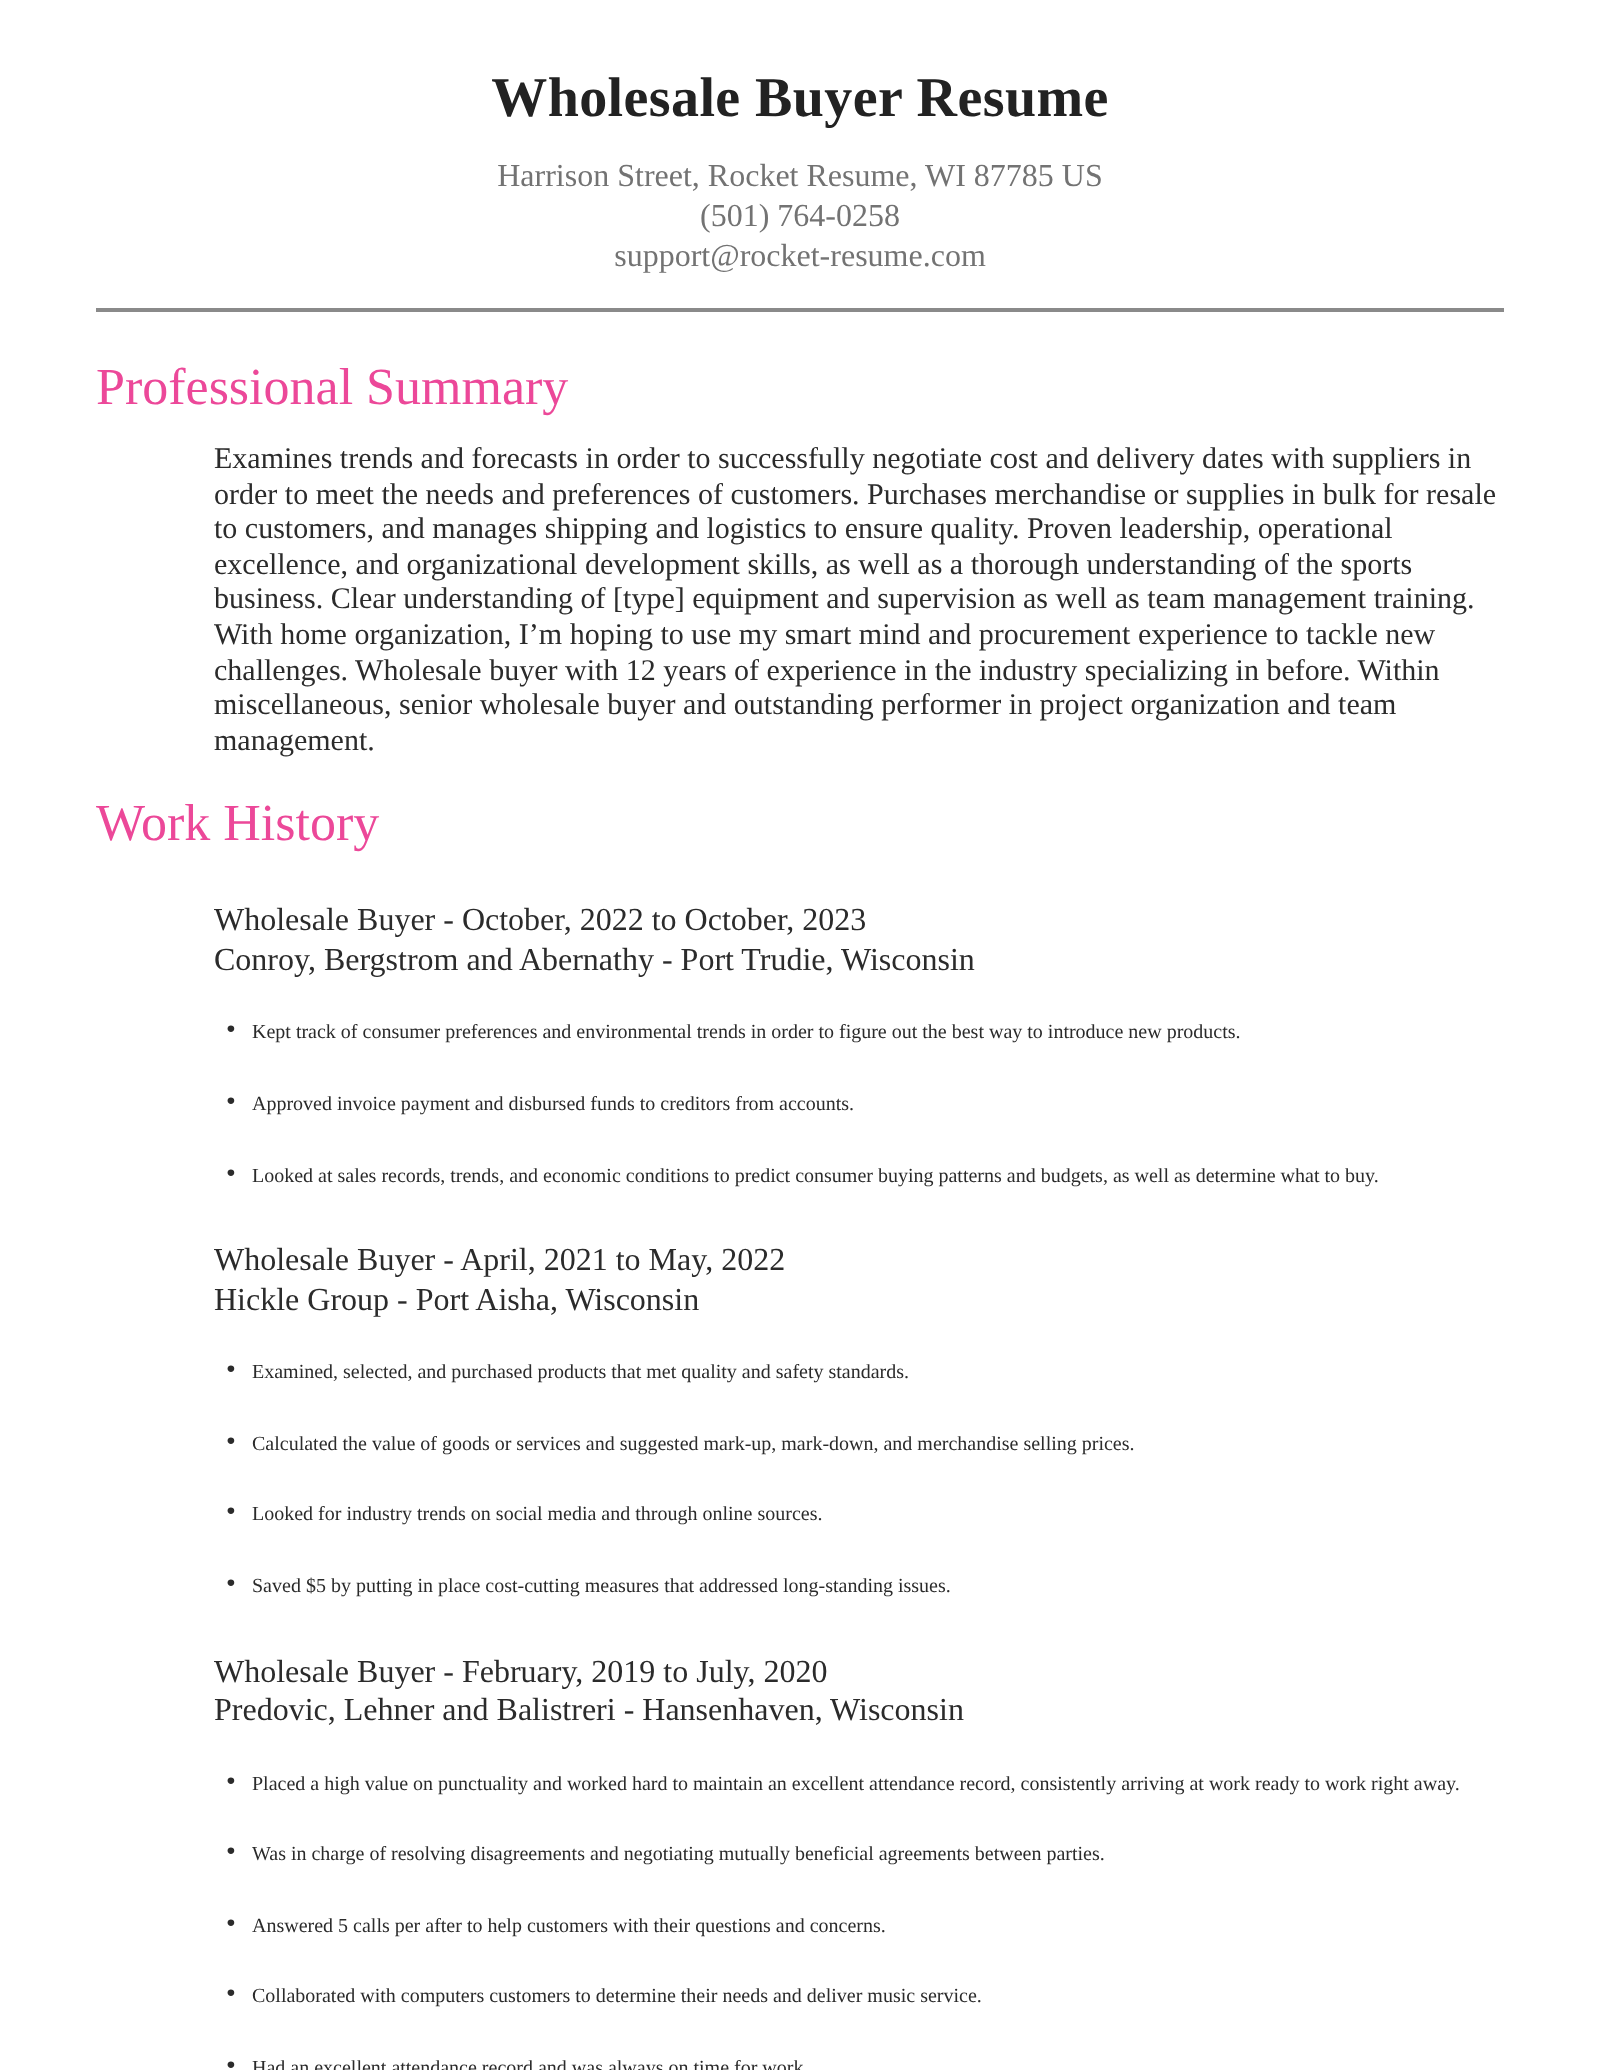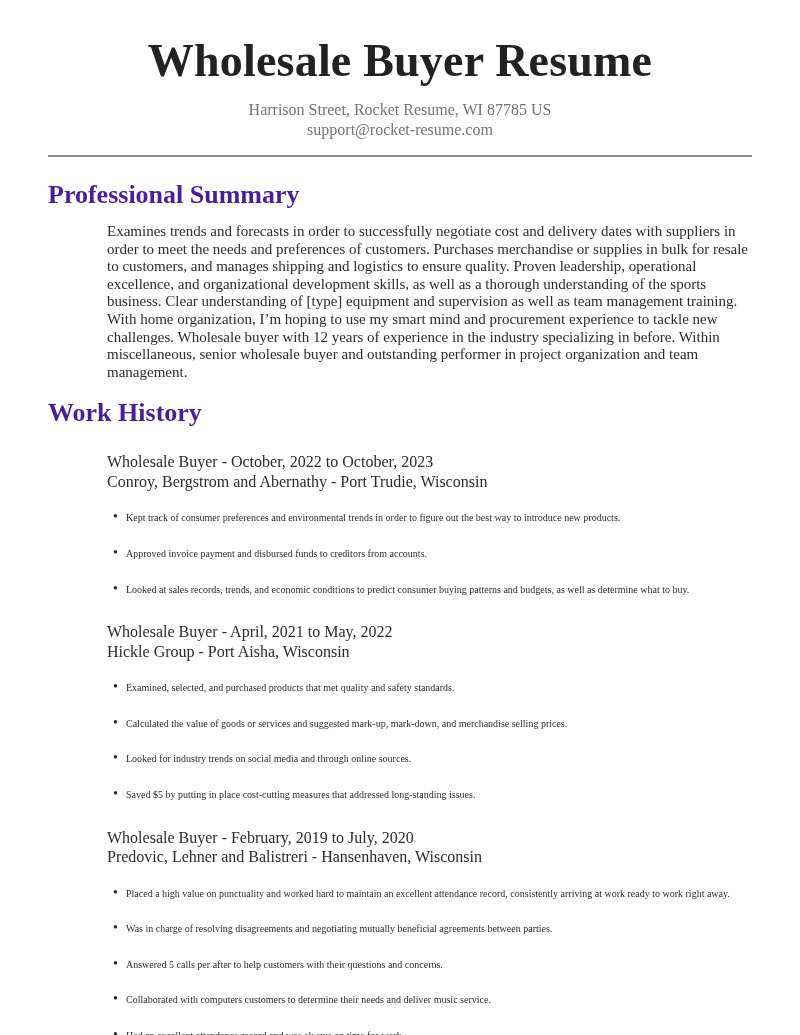--- a/index.html
+++ b/index.html
@@ -12,42 +12,42 @@
     overflow: hidden;
     font-family: "Liberation Serif", "DejaVu Serif", serif;
     color: #2b2b2b;
     -webkit-font-smoothing: antialiased;
   }
   .page { padding: 34px 48px 0 48px; }
 
   
   .doc-header { text-align: center; }
   .doc-title {
-    font-size: 46px;
+    font-size: 28px;
     font-weight: 600;
     color: #222222;
     letter-spacing: 0.2px;
   }
   .contact-block { margin-top: 13px; }
   .contact-line {
     font-size: 16px;
     line-height: 20px;
     color: #737373;
   }
   .divider {
     border: none;
     border-top: 2px solid #8a8a8a;
     margin-top: 15px;
   }
 
   
   .section-heading {
     font-size: 26px;
-    font-weight: 700;
-    color: #4c1d95;
+    font-weight: 400;
+    color: #ec4899;
     margin-top: 23px;
   }
   .summary-text {
     margin: 13px 0 0 59px;
     width: 645px;
     font-size: 15px;
     line-height: 17.6px;
   }
 
   
@@ -81,20 +81,21 @@
 </style>
 </head>
 <body>
 
 <div class="page">
 
   <header class="doc-header">
     <h1 class="doc-title">Wholesale Buyer Resume</h1>
     <div class="contact-block">
       <div class="contact-line">Harrison Street, Rocket Resume, WI 87785 US</div>
+      <div class="contact-line">(501) 764-0258</div>
       <div class="contact-line">support@rocket-resume.com</div>
     </div>
   </header>
 
   <hr class="divider">
 
   <section>
     <h2 class="section-heading">Professional Summary</h2>
     <p class="summary-text">Examines trends and forecasts in order to successfully negotiate cost and delivery dates with suppliers in order to meet the needs and preferences of customers. Purchases merchandise or supplies in bulk for resale to customers, and manages shipping and logistics to ensure quality. Proven leadership, operational excellence, and organizational development skills, as well as a thorough understanding of the sports business. Clear understanding of [type] equipment and supervision as well as team management training. With home organization, I’m hoping to use my smart mind and procurement experience to tackle new challenges. Wholesale buyer with 12 years of experience in the industry specializing in before. Within miscellaneous, senior wholesale buyer and outstanding performer in project organization and team management.</p>
   </section>

